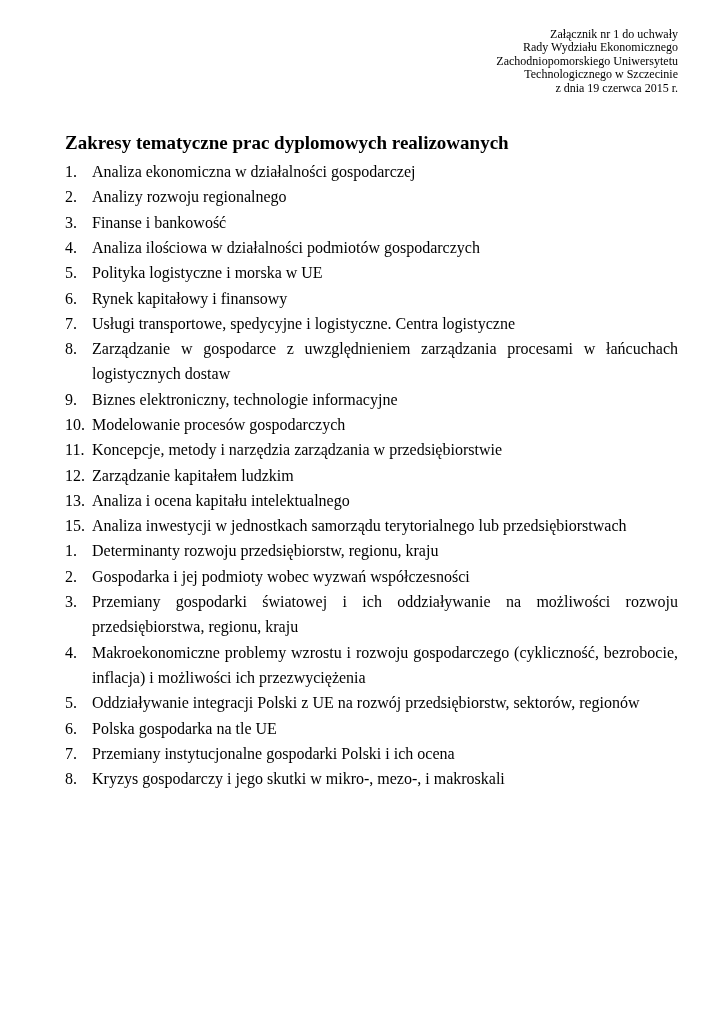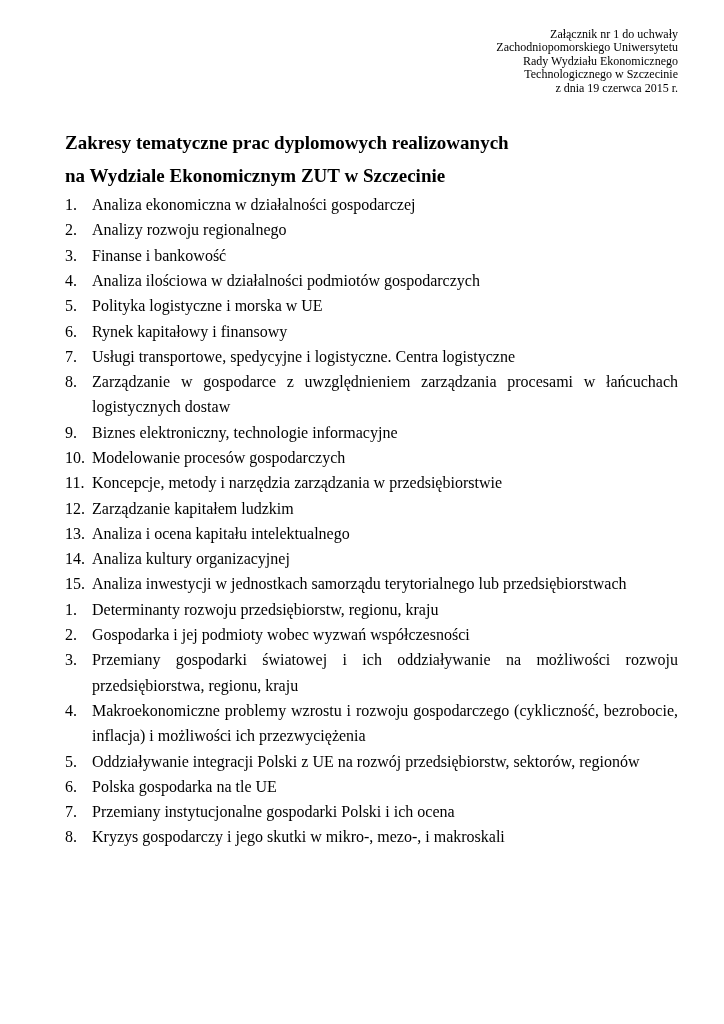--- a/index.html
+++ b/index.html
@@ -59,29 +59,28 @@
     text-align: justify;
   }
 </style>
 </head>
 <body>
 
 <div class="page">
 
   <div class="attachment-note">
     <div>Załącznik nr 1 do uchwały</div>
+    <div>Rady Wydziału Ekonomicznego</div>
     <div>Zachodniopomorskiego Uniwersytetu</div>
-    <div>Rady Wydziału Ekonomicznego</div>
     <div>Technologicznego w Szczecinie</div>
     <div>z dnia 19 czerwca 2015 r.</div>
   </div>
 
   <div class="doc-title">
     <div>Zakresy tematyczne prac dyplomowych realizowanych</div>
-    <div>na Wydziale Ekonomicznym ZUT w Szczecinie</div>
   </div>
 
   <section class="katedra">
     <div class="topic-list">
         <div class="item">
           <span class="num">1.</span>
           <span class="txt">Analiza ekonomiczna w działalności gospodarczej</span>
         </div>
         <div class="item">
           <span class="num">2.</span>
@@ -125,24 +124,20 @@
         </div>
         <div class="item">
           <span class="num">12.</span>
           <span class="txt">Zarządzanie kapitałem ludzkim</span>
         </div>
         <div class="item">
           <span class="num">13.</span>
           <span class="txt">Analiza i ocena kapitału intelektualnego</span>
         </div>
         <div class="item">
-          <span class="num">14.</span>
-          <span class="txt">Analiza kultury organizacyjnej</span>
-        </div>
-        <div class="item">
           <span class="num">15.</span>
           <span class="txt">Analiza inwestycji w jednostkach samorządu terytorialnego lub przedsiębiorstwach</span>
         </div>
       </div>
   </section>
 
   <section class="katedra">
     <div class="topic-list">
         <div class="item">
           <span class="num">1.</span>

